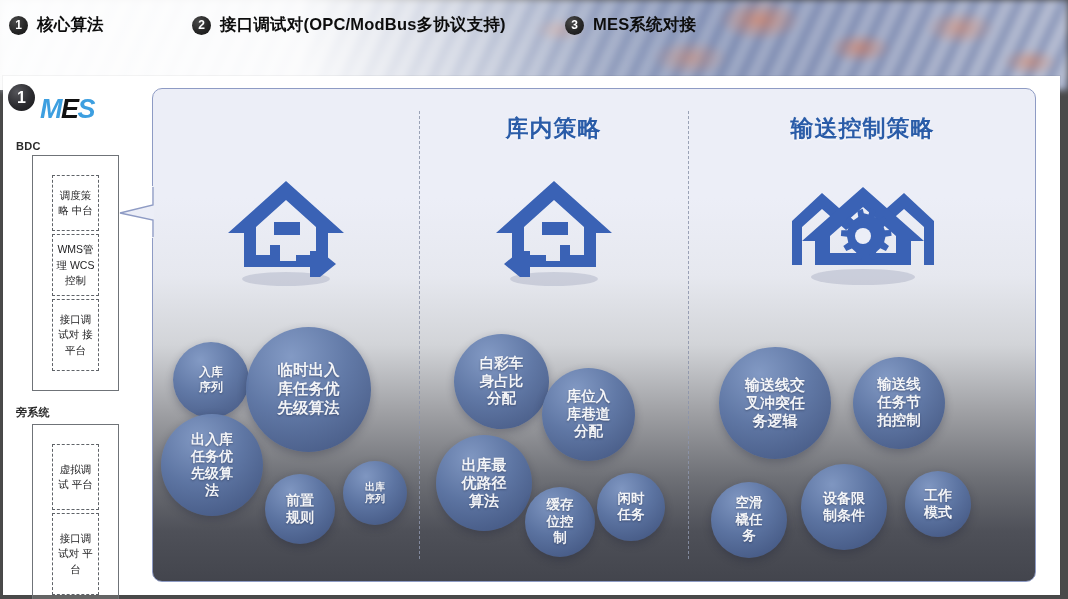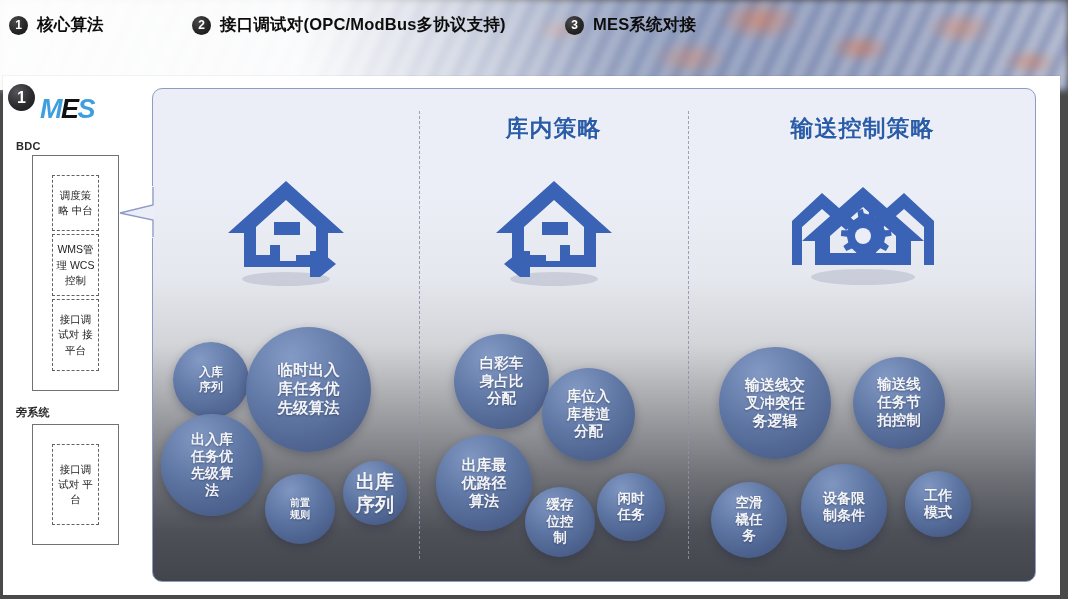--- a/index.html
+++ b/index.html
@@ -280,20 +280,24 @@
       <span>接口调试对</span>
       <span>接平台</span>
     </div>
   </div>
 
   <div class="spacer"></div>
 
   <div class="grp-title">旁系统</div>
   <div class="grp-box second">
     <div class="grp-cell taller">
+      <span>虚拟调试</span>
+      <span>平台</span>
+    </div>
+    <div class="grp-cell taller">
       <span>接口调试对</span>
       <span>平台</span>
     </div>
   </div>
 
 </div>
 
 <svg id="callout" viewBox="0 0 36 52">
   <path d="M36 0 L36 52 L34 52 L34 34 L2 27 L34 19 L34 0 Z" fill="#eceef7" stroke="none"></path>
   <path d="M35 1 L35 19 L2 27 L35 34 L35 51" fill="none" stroke="#8e9bc4" stroke-width="1.3"></path>
@@ -365,28 +369,28 @@
 
   <div class="bubble" style="left:8px; top:325px; width:102px; height:102px; font-size:14px;">
     <div>
       <span>出入库</span>
       <span>任务优</span>
       <span>先级算</span>
       <span>法</span>
     </div>
   </div>
 
-  <div class="bubble" style="left:112px; top:385px; width:70px; height:70px; font-size:10px;">
+  <div class="bubble" style="left:112px; top:385px; width:70px; height:70px; font-size:14px;">
     <div>
       <span>前置</span>
       <span>规则</span>
     </div>
   </div>
 
-  <div class="bubble" style="left:190px; top:372px; width:64px; height:64px; font-size:19px;justify-content:center;">
+  <div class="bubble" style="left:190px; top:372px; width:64px; height:64px; font-size:10px;justify-content:center;">
     <div>
       <span>出库</span>
       <span>序列</span>
     </div>
   </div>
 
   <div class="bubble" style="left:301px; top:245px; width:95px; height:95px; font-size:14.5px;">
     <div>
       <span>白彩车</span>
       <span>身占比</span>

